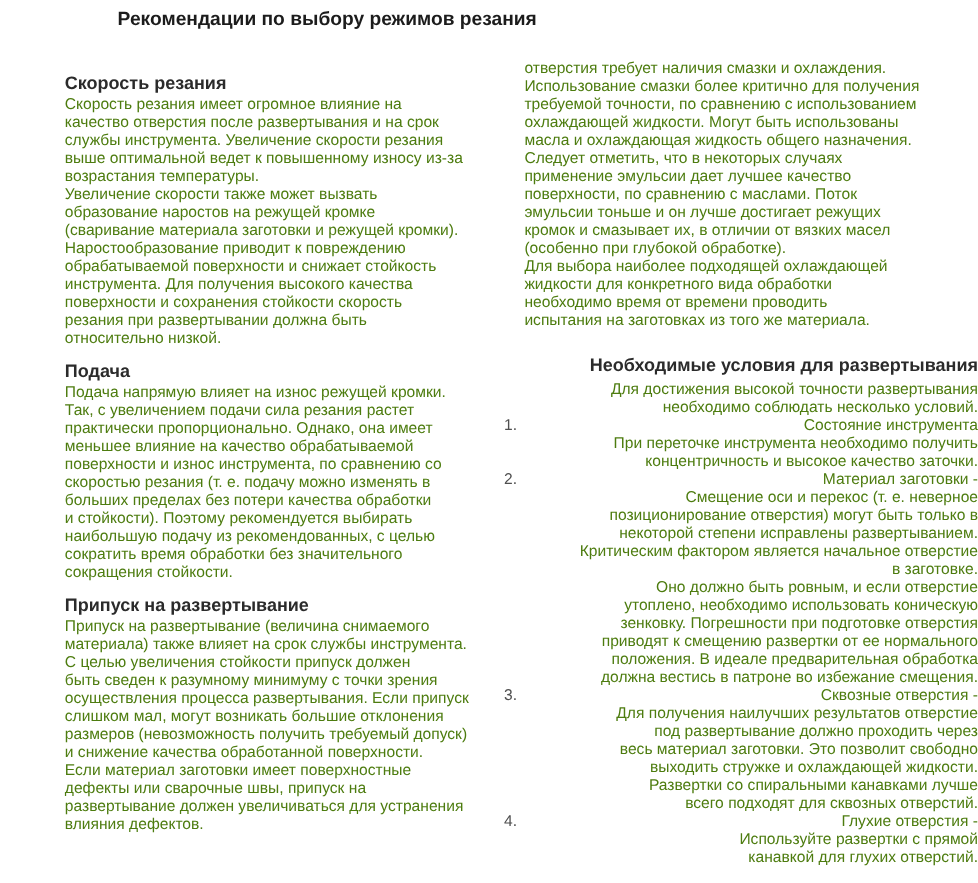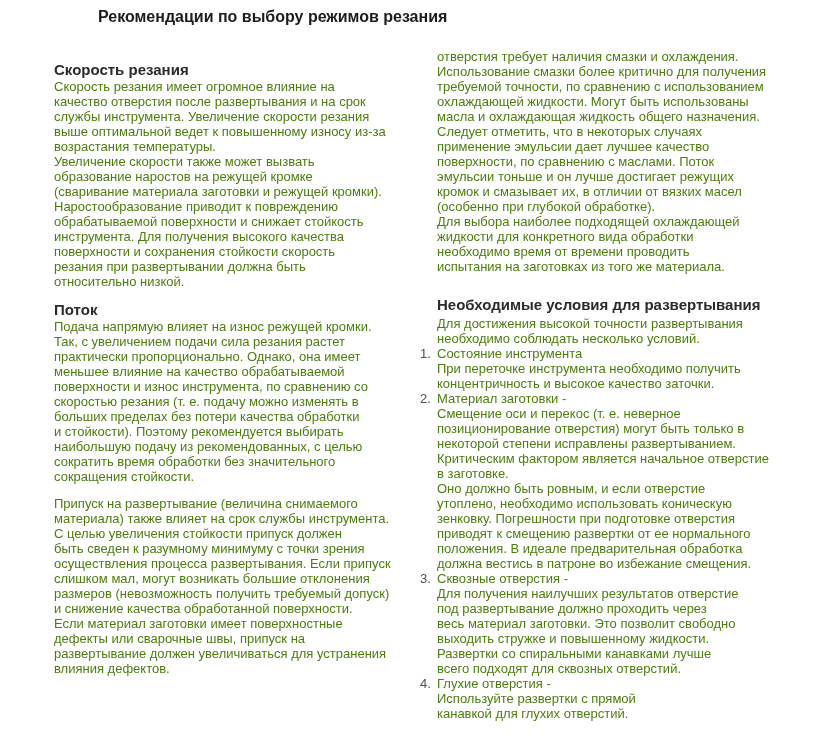--- a/index.html
+++ b/index.html
@@ -36,21 +36,21 @@
     color: #2b2b2b;
   }
   .body {
     font-size: 13px;
     line-height: 15px;
     color: #4d7c0f;
     white-space: pre-line;
   }
   .sec { margin-top: 12px; }
   .sec.first { margin-top: 16px; }
-  .conditions { margin-top: 22px; }
+  .conditions { margin-top: 22px; text-align: right; }
   .intro { margin-top: 2px; }
   .item { position: relative; }
   .item .num {
     position: absolute;
     left: -17px;
     top: 0;
     font-size: 13px;
     line-height: 15px;
     color: #4f4f4f;
   }
@@ -78,35 +78,36 @@
 (сваривание материала заготовки и режущей кромки).
 Наростообразование приводит к повреждению
 обрабатываемой поверхности и снижает стойкость
 инструмента. Для получения высокого качества
 поверхности и сохранения стойкости скорость
 резания при развертывании должна быть
 относительно низкой.</p>
       </section>
 
       <section class="sec">
-        <h2 class="sec-h">Поток</h2>
+        <h2 class="sec-h">Подача</h2>
         <p class="body">Подача напрямую влияет на износ режущей кромки.
 Так, с увеличением подачи сила резания растет
 практически пропорционально. Однако, она имеет
 меньшее влияние на качество обрабатываемой
 поверхности и износ инструмента, по сравнению со
 скоростью резания (т. е. подачу можно изменять в
 больших пределах без потери качества обработки
 и стойкости). Поэтому рекомендуется выбирать
 наибольшую подачу из рекомендованных, с целью
 сократить время обработки без значительного
 сокращения стойкости.</p>
       </section>
 
       <section class="sec">
+        <h2 class="sec-h">Припуск на развертывание</h2>
         <p class="body">Припуск на развертывание (величина снимаемого
 материала) также влияет на срок службы инструмента.
 С целью увеличения стойкости припуск должен
 быть сведен к разумному минимуму с точки зрения
 осуществления процесса развертывания. Если припуск
 слишком мал, могут возникать большие отклонения
 размеров (невозможность получить требуемый допуск)
 и снижение качества обработанной поверхности.
 Если материал заготовки имеет поверхностные
 дефекты или сварочные швы, припуск на
@@ -162,21 +163,21 @@
 положения. В идеале предварительная обработка
 должна вестись в патроне во избежание смещения.</p>
         </div>
 
         <div class="item">
           <span class="num">3.</span>
           <p class="body">Сквозные отверстия -
 Для получения наилучших результатов отверстие
 под развертывание должно проходить через
 весь материал заготовки. Это позволит свободно
-выходить стружке и повышенному жидкости.
+выходить стружке и охлаждающей жидкости.
 Развертки со спиральными канавками лучше
 всего подходят для сквозных отверстий.</p>
         </div>
 
         <div class="item">
           <span class="num">4.</span>
           <p class="body">Глухие отверстия -
 Используйте развертки с прямой
 канавкой для глухих отверстий.</p>
         </div>

